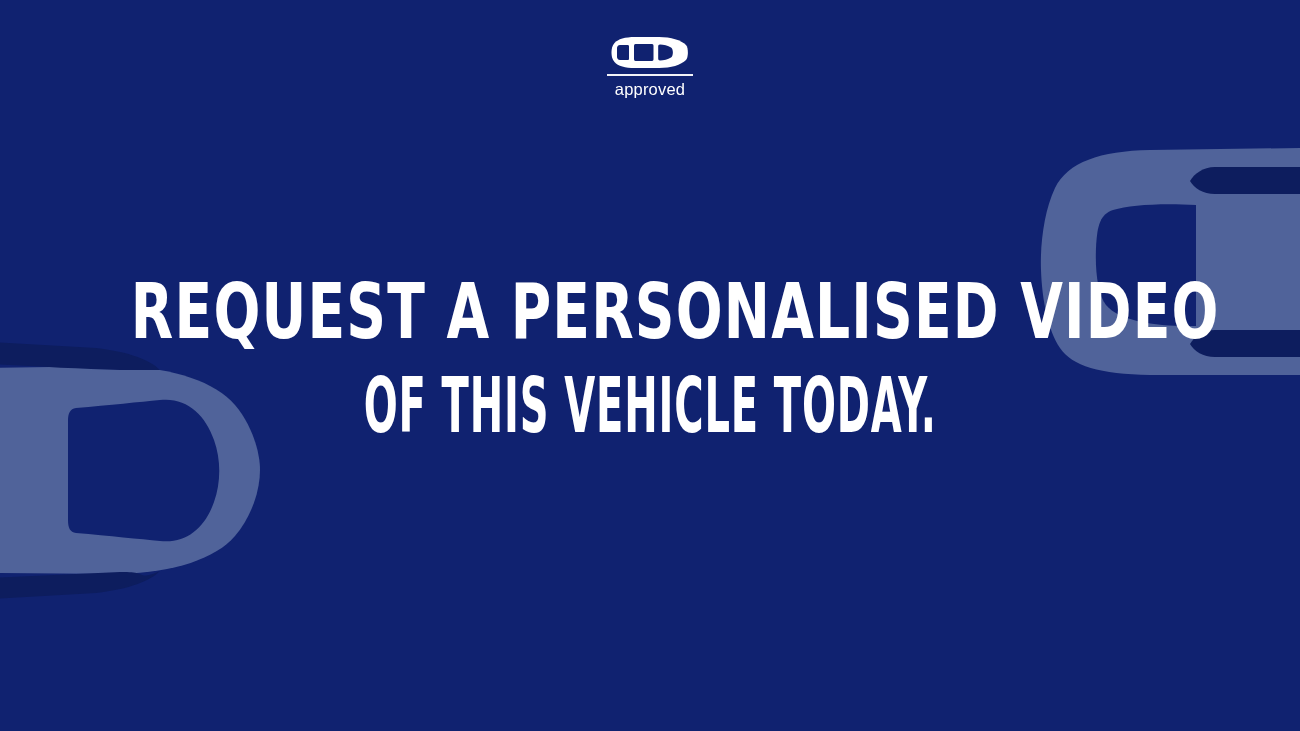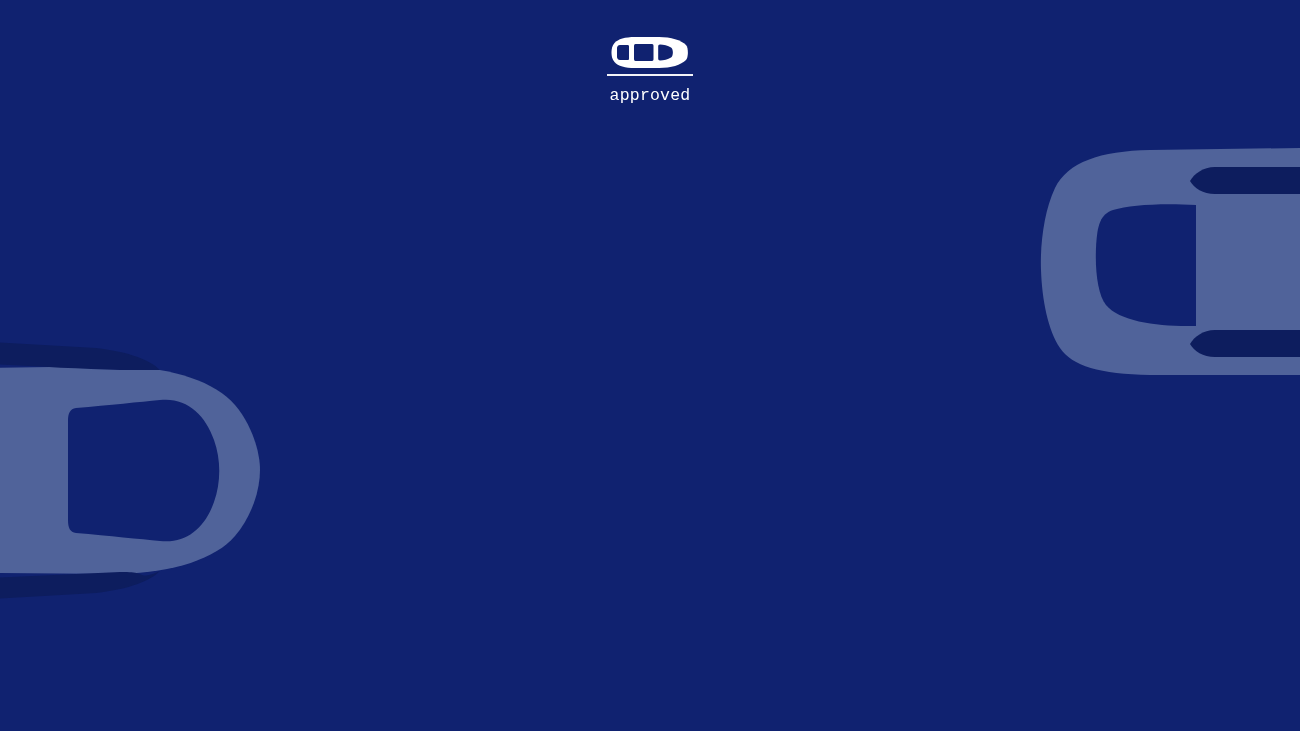--- a/index.html
+++ b/index.html
@@ -50,25 +50,25 @@
     display: block;
   }
   .brand-rule {
     width: 86px;
     height: 2px;
     background: #ffffff;
     margin-top: 5px;
     opacity: .95;
   }
   .brand-word {
-    margin-top: 12px;
+    margin-top: 5px;
     color: #ffffff;
     font-size: 16.5px;
     letter-spacing: .2px;
-    font-family: Liberation Mono, monospace;
+    font-family: Liberation Sans, sans-serif;
     font-weight: 400;
     line-height: 1;
   }
 
   
   .headline {
     position: absolute;
     top: 272px;
     left: 0;
     width: 1300px;
@@ -202,15 +202,19 @@
                C23.5 25 23 24.2 23 23 L23 10 C23 8.8 23.5 8 24.5 8 Z" fill="#102270"></path>
 
       <path d="M49 8.5 C52.5 8.5 57 9.5 60 11.5 C62.5 13.2 62.5 19.8 60 21.5
                C57 23.5 52.5 24.5 49 24.5 C47.8 24.5 47.2 23.8 47.2 22.6
                L47.2 10.4 C47.2 9.2 47.8 8.5 49 8.5 Z" fill="#102270"></path>
     </svg>
     <div class="brand-rule"></div>
     <div class="brand-word">approved</div>
   </div>
 
+  <div class="headline">
+    <span class="hl-line hl-line1" style="transform: scaleX(0.8062); display: inline-block; transform-origin: center center;">REQUEST A PERSONALISED VIDEO</span>
+    <span class="hl-line hl-line2" style="transform: scaleX(0.5846); display: inline-block; transform-origin: center center;">OF THIS VEHICLE TODAY.</span>
+  </div>
 
 
 </div>
 
 </body></html>

